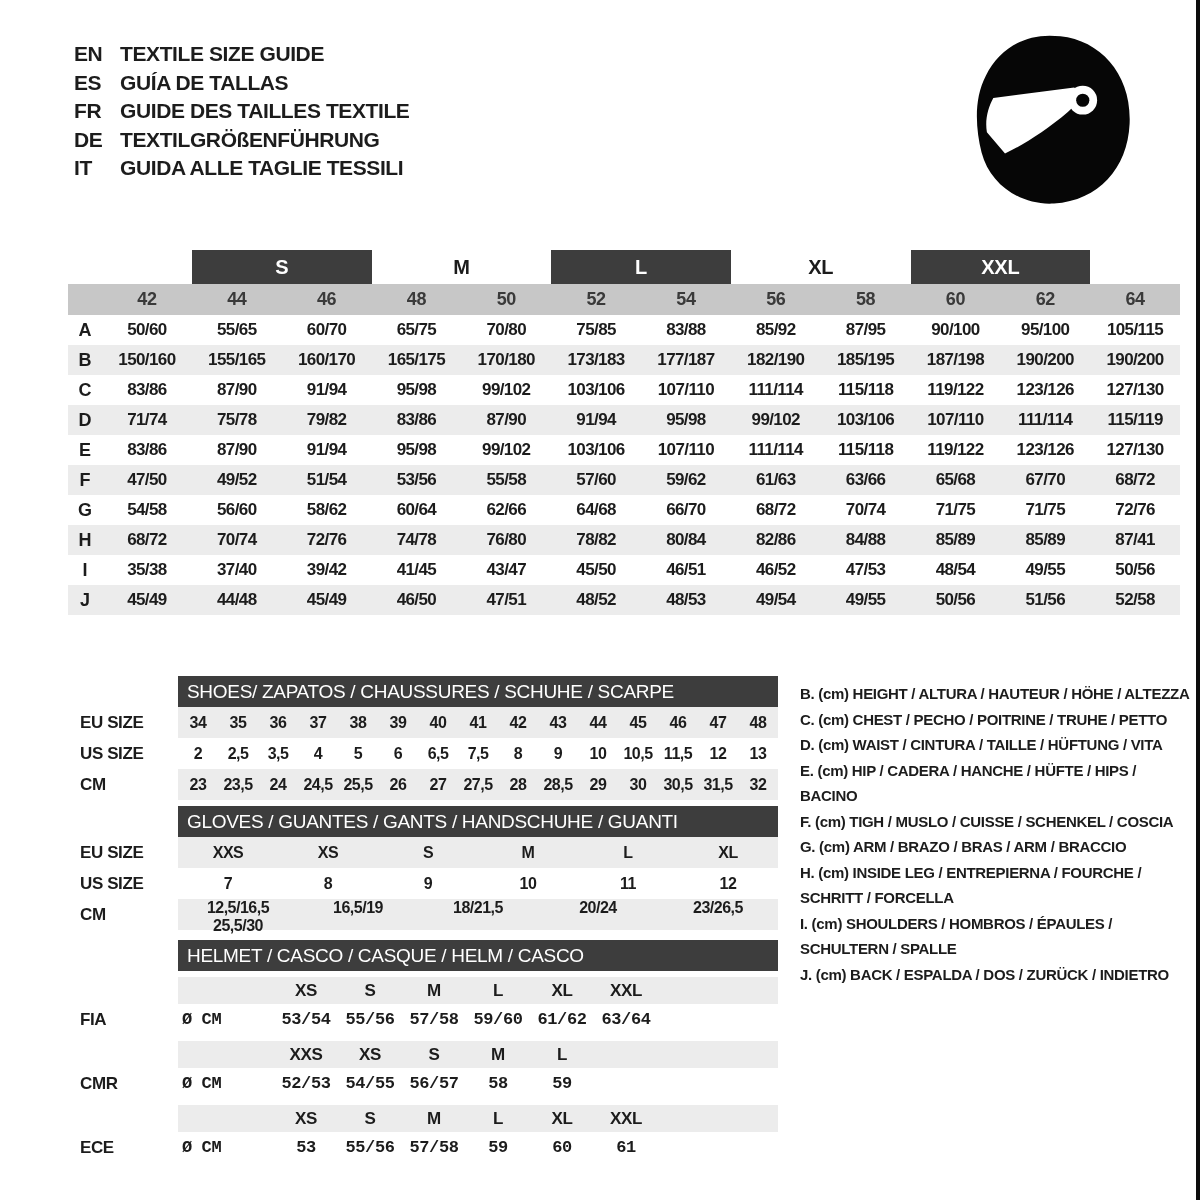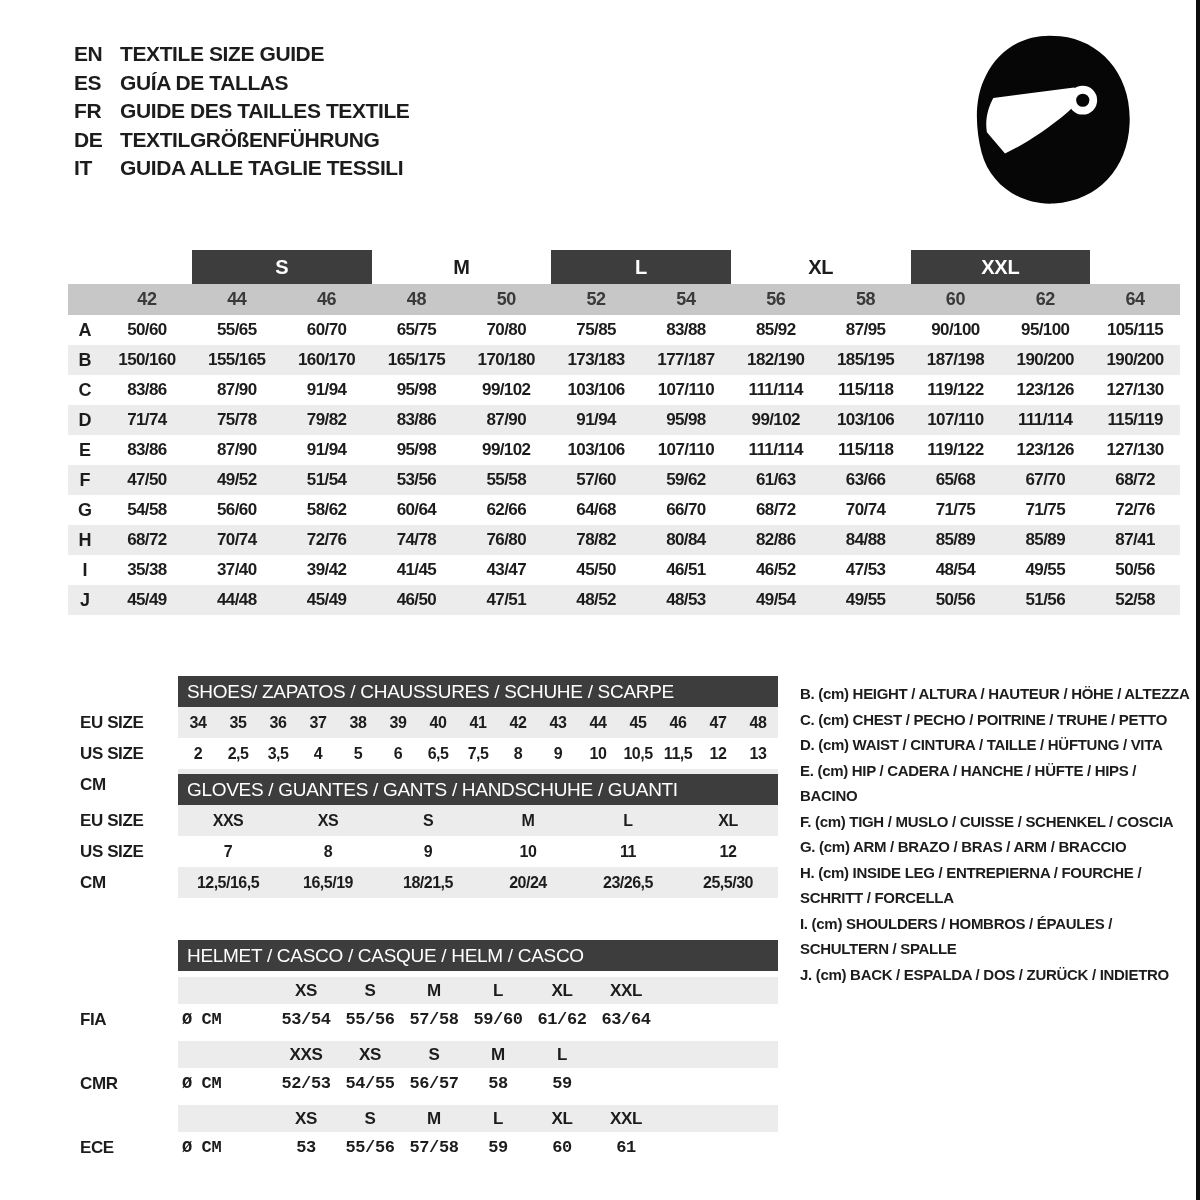--- a/index.html
+++ b/index.html
@@ -324,21 +324,21 @@
           <div class="m-cell">28,5</div>
           <div class="m-cell">29</div>
           <div class="m-cell">30</div>
           <div class="m-cell">30,5</div>
           <div class="m-cell">31,5</div>
           <div class="m-cell">32</div>
         </div>
       </div>
     </div>
 
-  <div class="section" id="gloves-section" style="top:774px">
+  <div class="section" id="gloves-section" style="top:806px">
     <div class="sec-row">
       <div class="sec-gutter"></div>
       <div class="sec-bar">GLOVES / GUANTES / GANTS / HANDSCHUHE / GUANTI</div>
     </div>
   <div class="sec-row">
         <div class="sec-gutter">EU SIZE</div>
         <div class="m-row gray" style="grid-template-columns: repeat(6, 1fr);">
           <div class="m-cell">XXS</div>
           <div class="m-cell">XS</div>
           <div class="m-cell">S</div>
@@ -353,21 +353,21 @@
           <div class="m-cell">7</div>
           <div class="m-cell">8</div>
           <div class="m-cell">9</div>
           <div class="m-cell">10</div>
           <div class="m-cell">11</div>
           <div class="m-cell">12</div>
         </div>
       </div>
       <div class="sec-row">
         <div class="sec-gutter">CM</div>
-        <div class="m-row gray" style="grid-template-columns: repeat(6, 1fr);">
+        <div class="m-row gray" style="grid-template-columns: repeat(5, 1fr);">
           <div class="m-cell">12,5/16,5</div>
           <div class="m-cell">16,5/19</div>
           <div class="m-cell">18/21,5</div>
           <div class="m-cell">20/24</div>
           <div class="m-cell">23/26,5</div>
           <div class="m-cell">25,5/30</div>
         </div>
       </div>
     </div>
 

